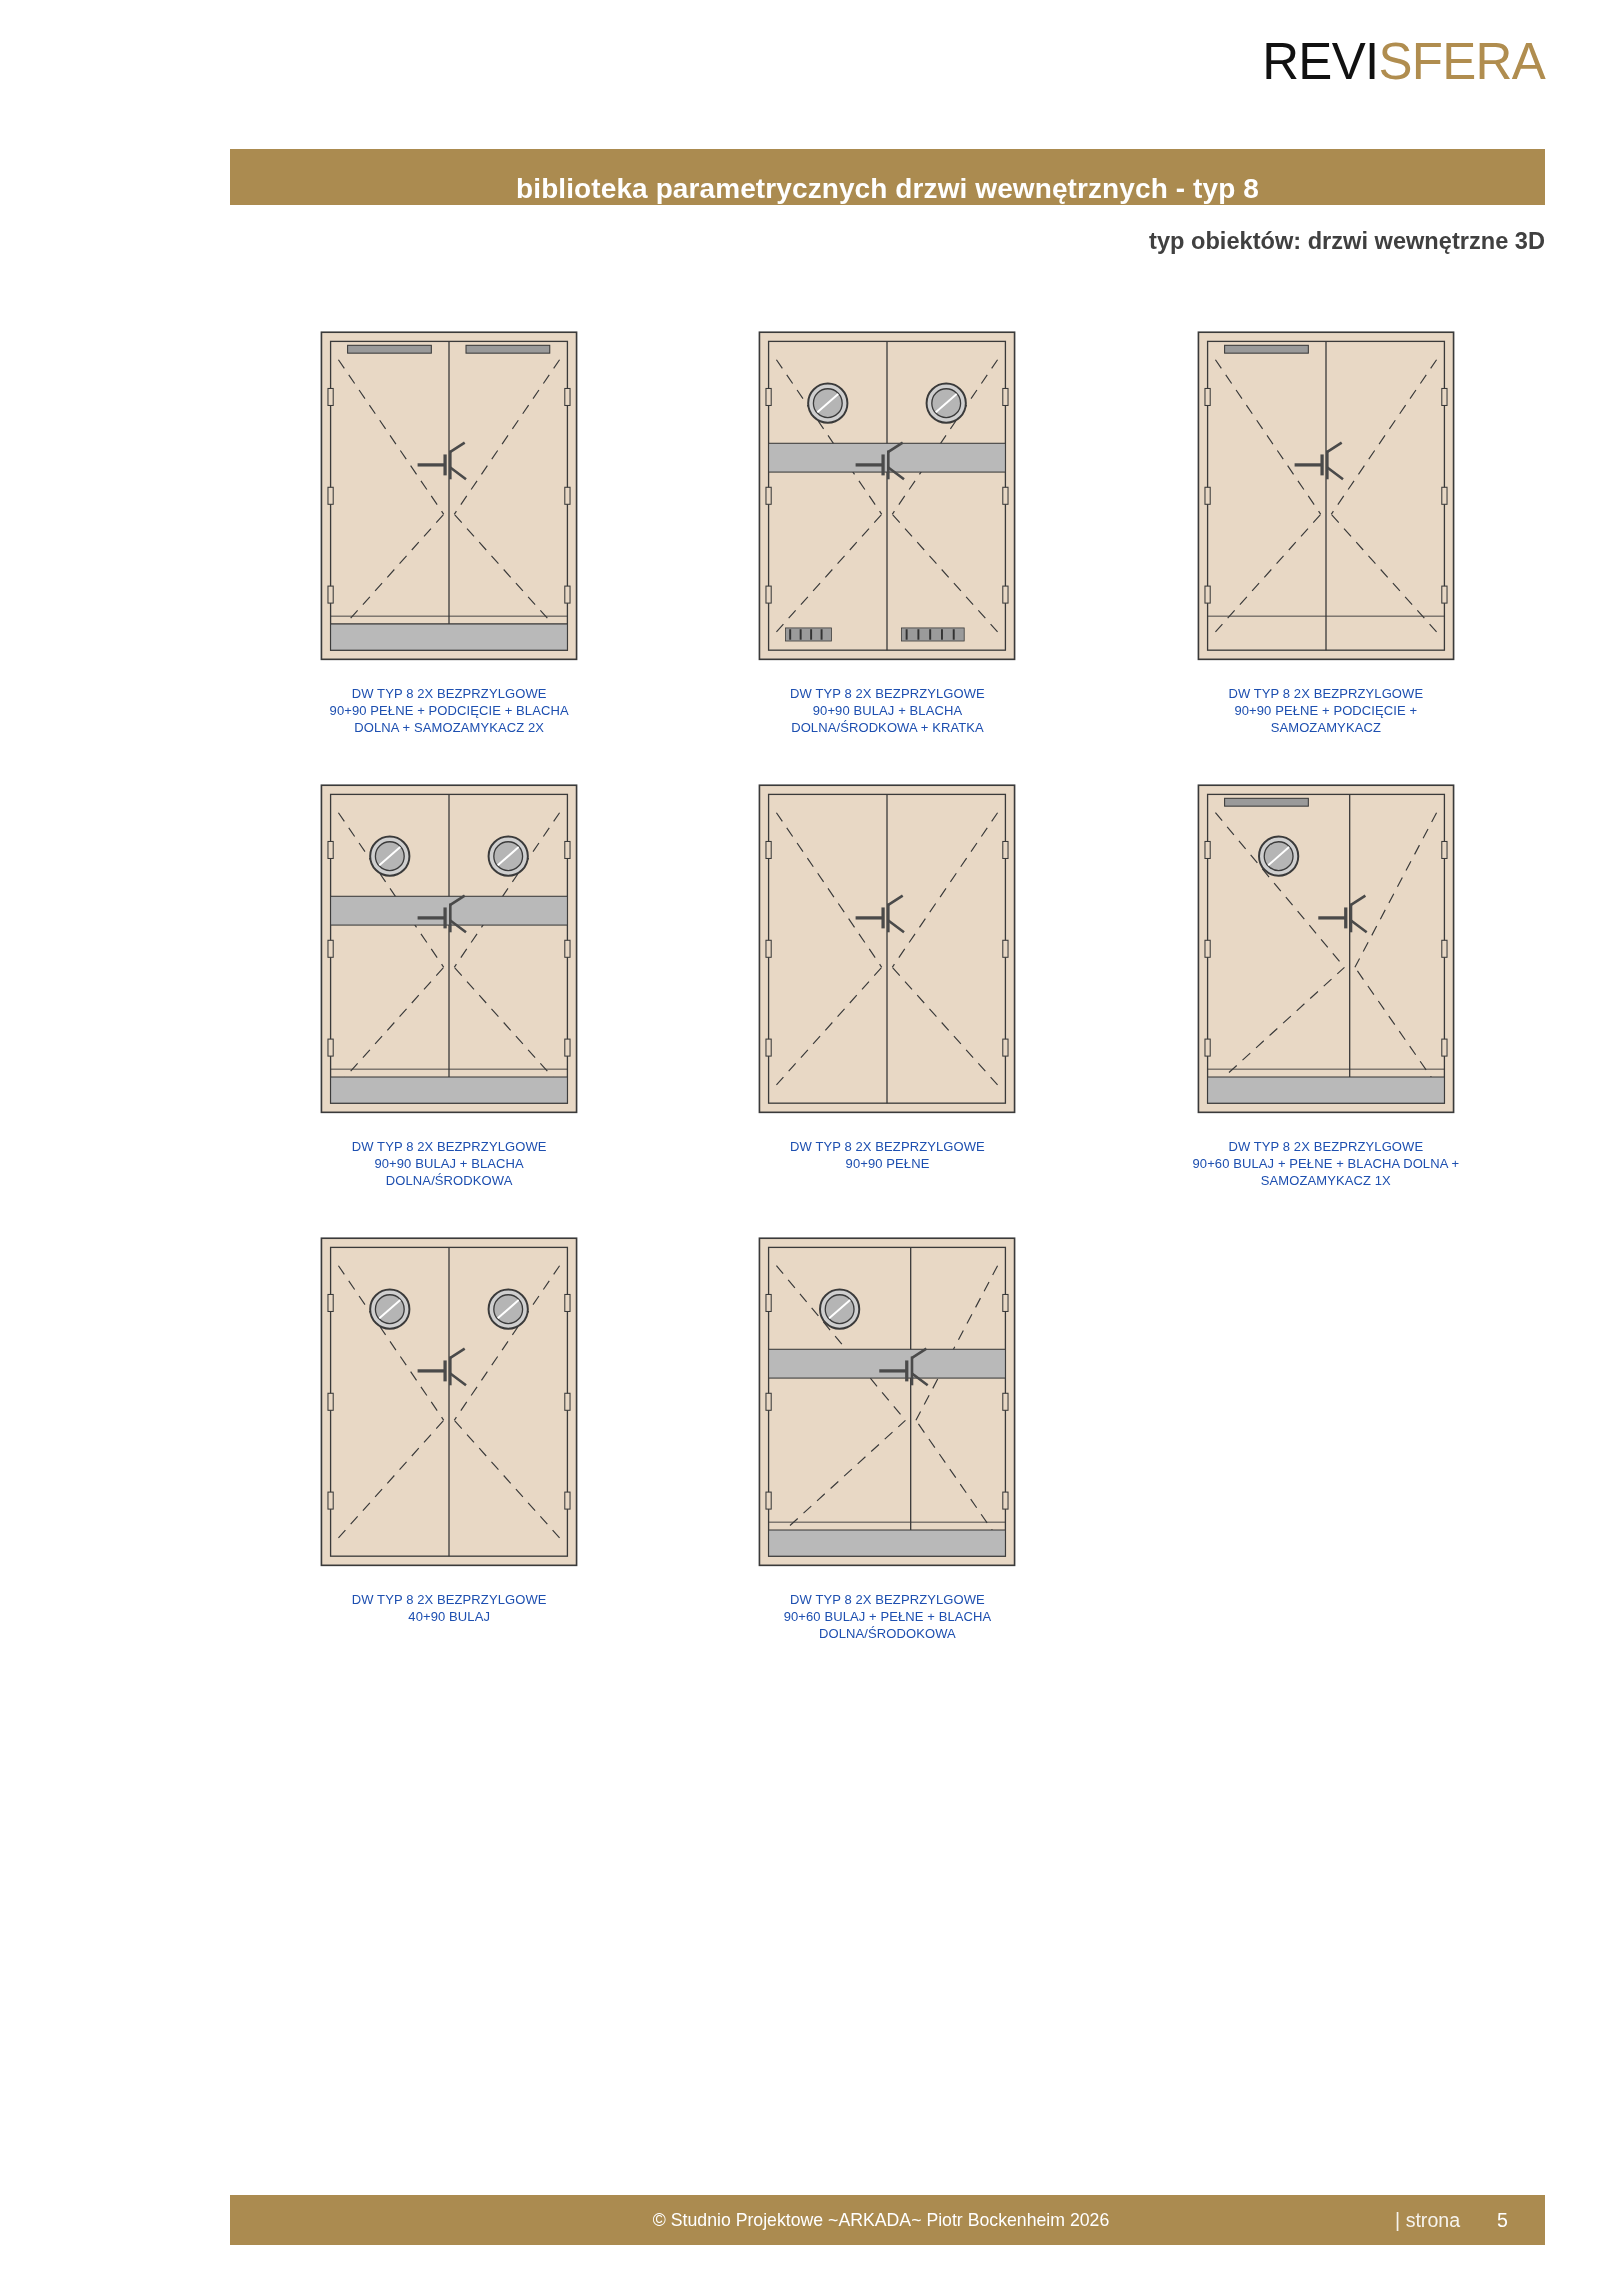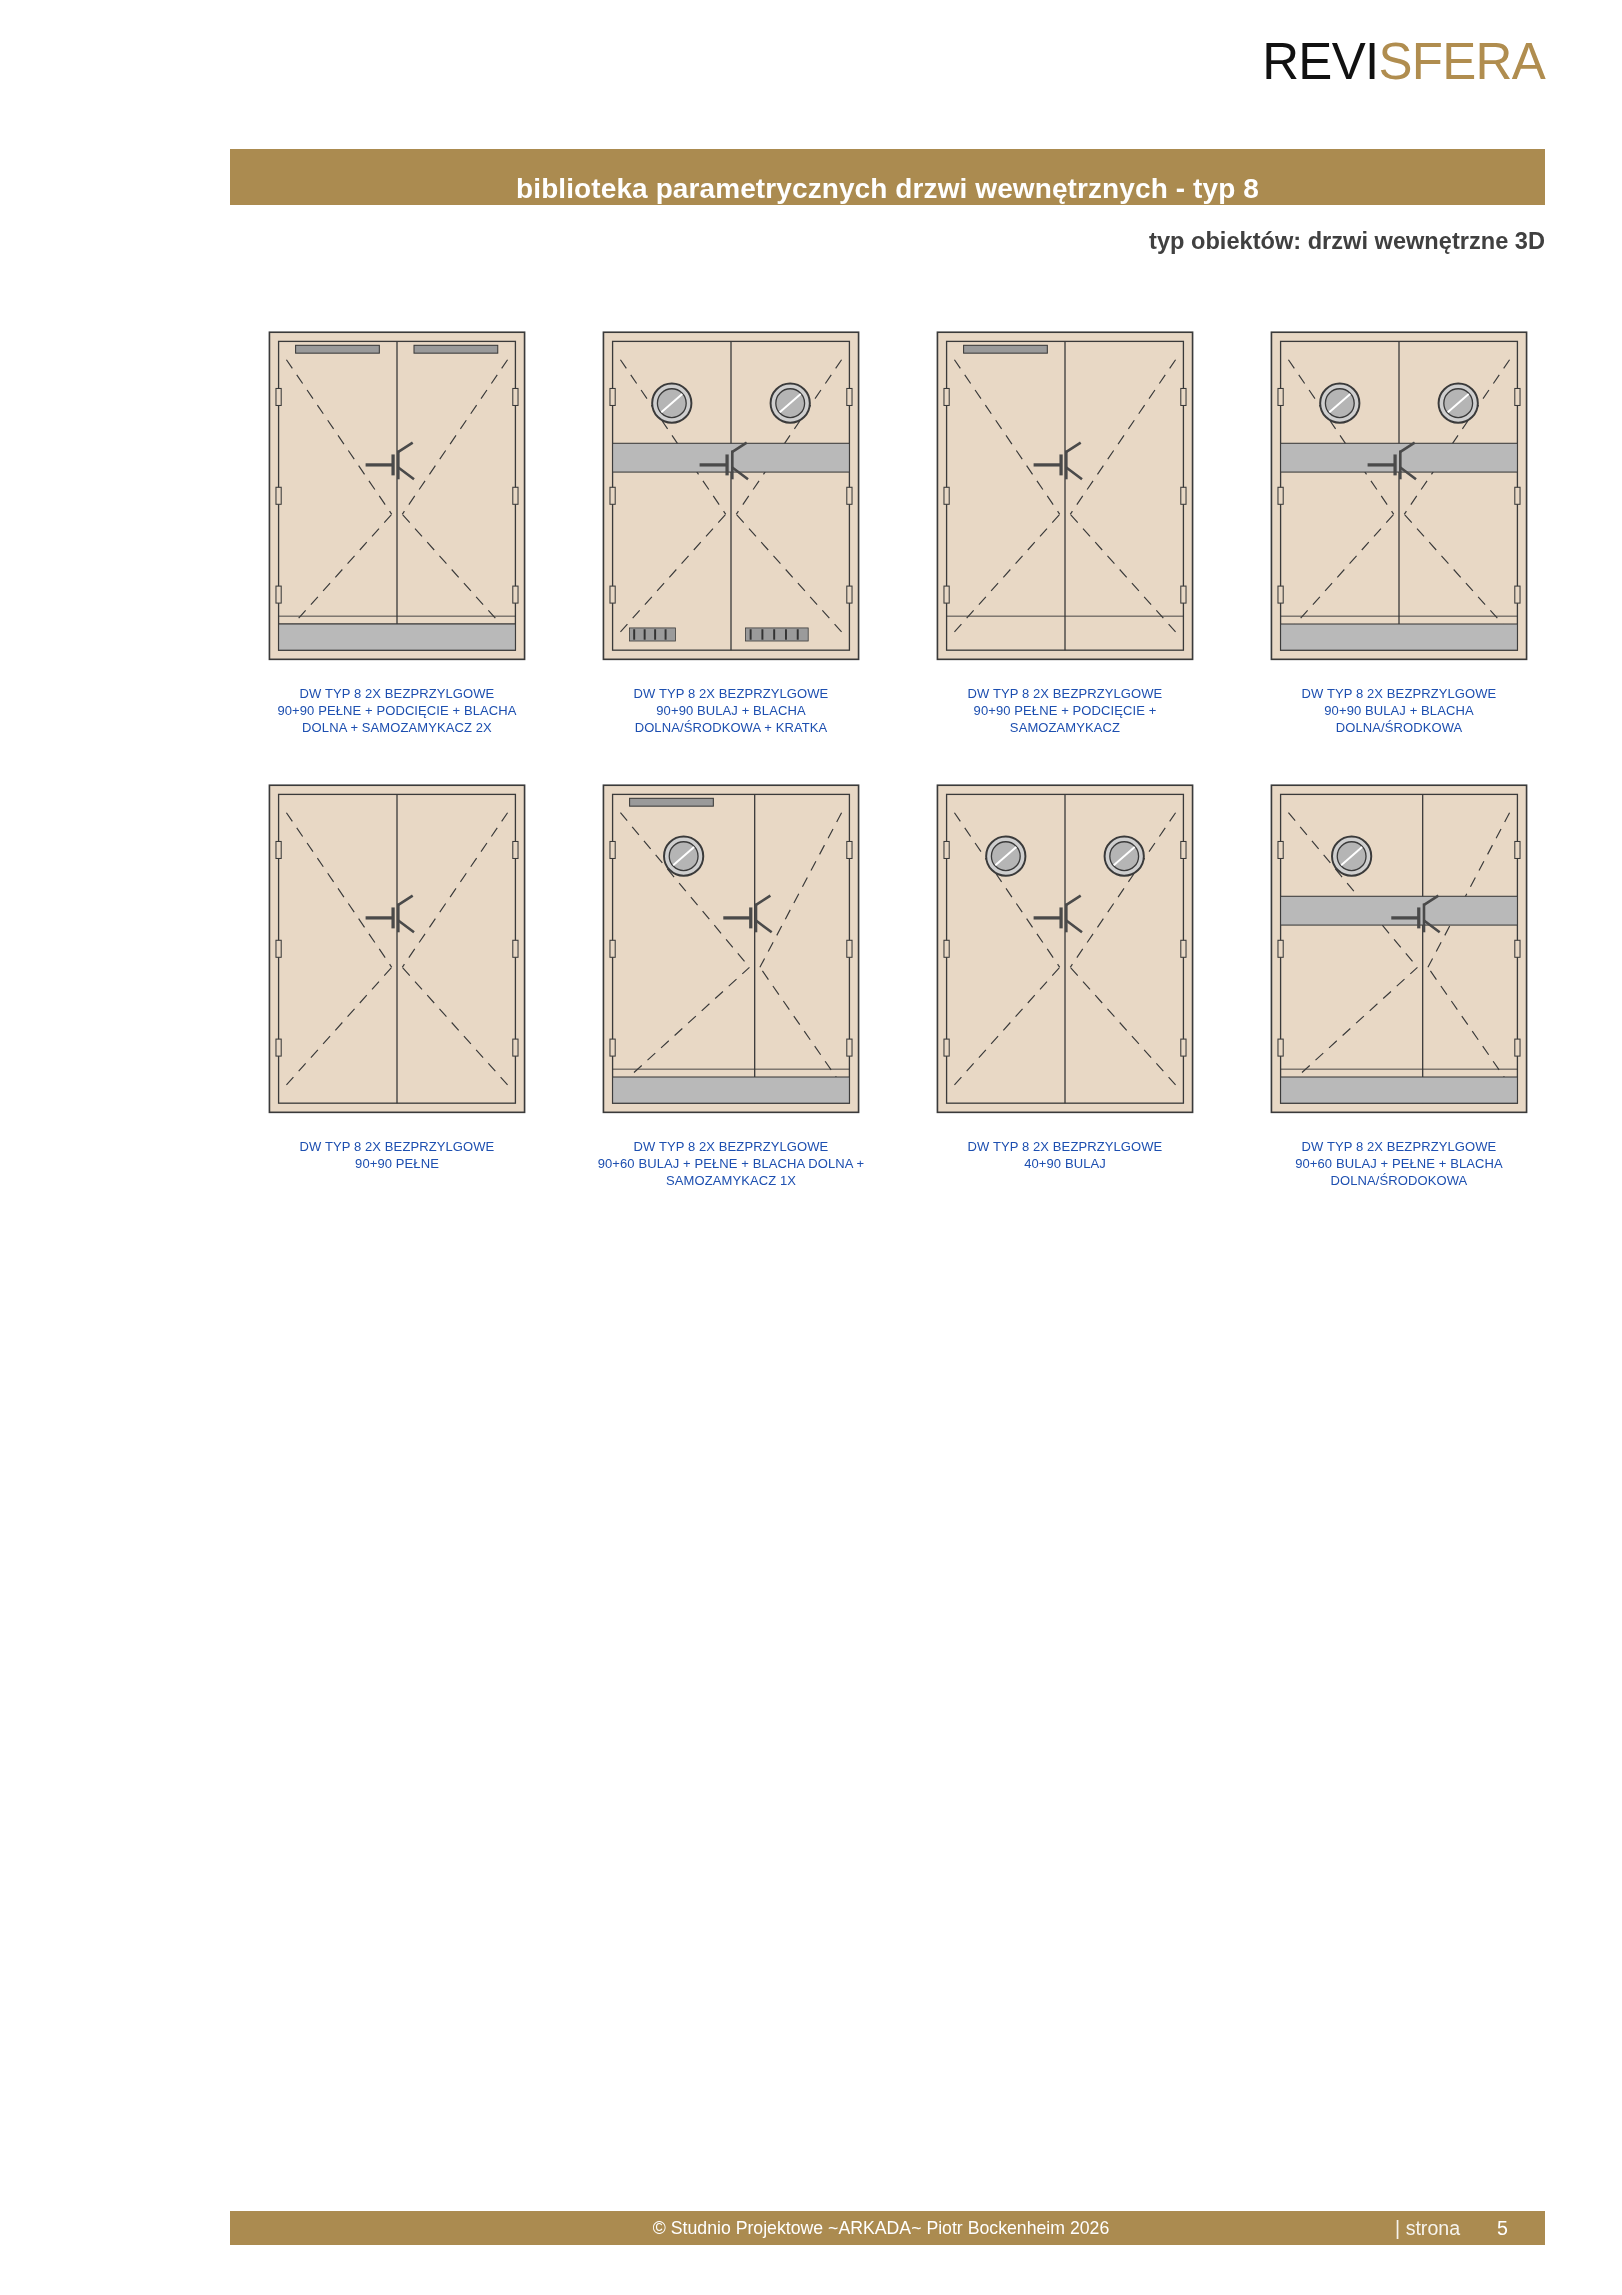--- a/index.html
+++ b/index.html
@@ -55,21 +55,21 @@
     white-space: nowrap;
   }
 
   
   .grid {
     position: absolute;
     left: 230px;
     right: 77px;
     top: 327px;
     display: grid;
-    grid-template-columns: 1fr 1fr 1fr 1fr;
+    grid-template-columns: 1fr 1fr 1fr;
     grid-auto-rows: 453px;
     column-gap: 0px;
   }
   .cell {
     position: relative;
     display: flex;
     flex-direction: column;
     align-items: center;
   }
   .door-wrap {
@@ -89,21 +89,21 @@
 
   
   .door-svg { display: block; width: 100%; height: 100%; }
 
   
   .footer {
     position: absolute;
     left: 230px;
     right: 77px;
     bottom: 50px;
-    height: 34px;
+    height: 50px;
     background: #ab8b50;
     display: flex;
     align-items: center;
   }
   .footer-copy {
     flex: 1;
     text-align: center;
     color: #ffffff;
     font-size: 17.7px;
     padding-left: 137px;

